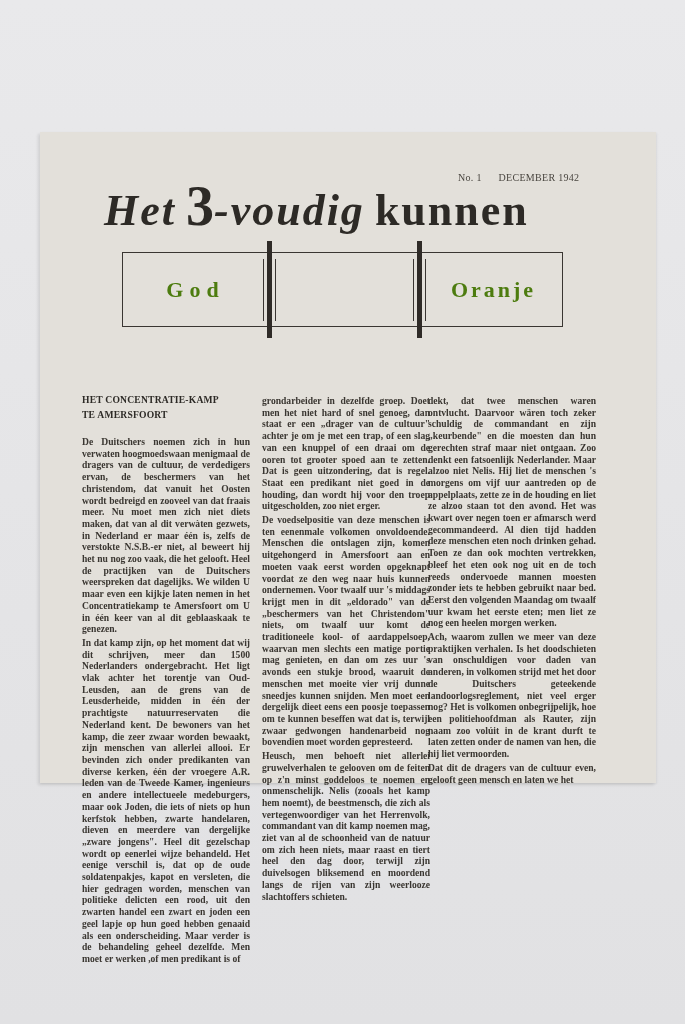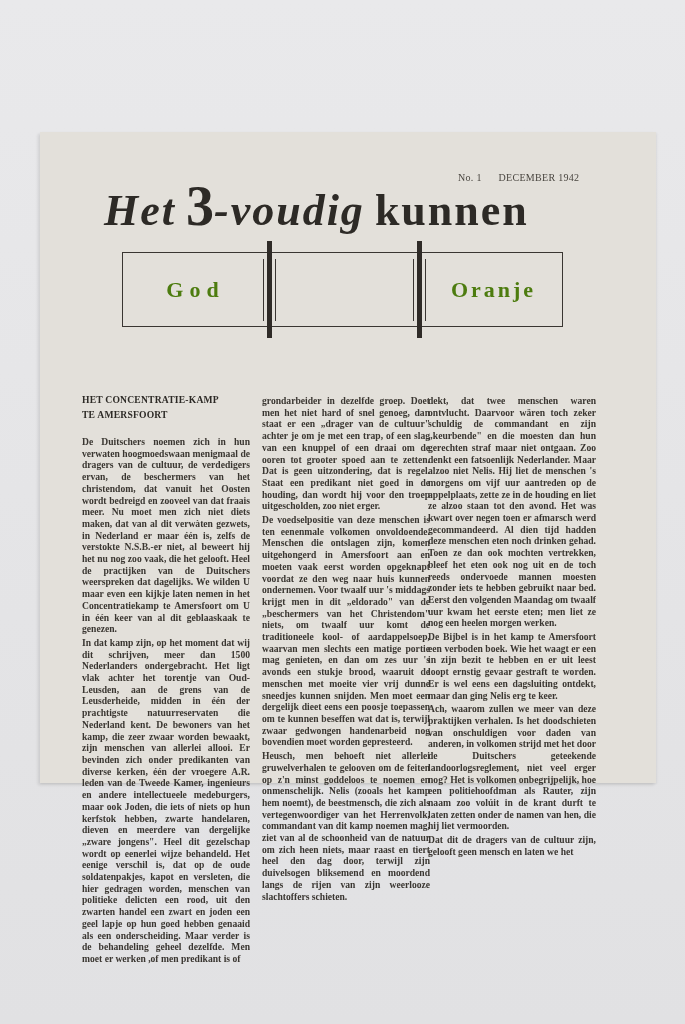--- a/index.html
+++ b/index.html
@@ -104,18 +104,17 @@
   </div>
 
   <div class="col col2">
     <p>grondarbeider in dezelfde groep. Doet men het niet hard of snel genoeg, dan staat er een „drager van de cultuur" achter je om je met een trap, of een slag van een knuppel of een draai om de ooren tot grooter spoed aan te zetten. Dat is geen uitzondering, dat is regel. Staat een predikant niet goed in de houding, dan wordt hij voor den troep uitgescholden, zoo niet erger.</p>
     <p>De voedselpositie van deze menschen is ten eenenmale volkomen onvoldoende. Menschen die ontslagen zijn, komen uitgehongerd in Amersfoort aan en moeten vaak eerst worden opgeknapt voordat ze den weg naar huis kunnen ondernemen. Voor twaalf uur 's middags krijgt men in dit „eldorado" van de „beschermers van het Christendom" niets, om twaalf uur komt de traditioneele kool- of aardappelsoep, waarvan men slechts een matige portie mag genieten, en dan om zes uur 's avonds een stukje brood, waaruit de menschen met moeite vier vrij dunne sneedjes kunnen snijden. Men moet een dergelijk dieet eens een poosje toepassen om te kunnen beseffen wat dat is, terwijl zwaar gedwongen handenarbeid nog bovendien moet worden gepresteerd.</p>
     <p>Heusch, men behoeft niet allerlei gruwelverhalen te gelooven om de feiten op z'n minst goddeloos te noemen en onmenschelijk. Nelis (zooals het kamp hem noemt), de beestmensch, die zich als vertegenwoordiger van het Herrenvolk, commandant van dit kamp noemen mag, ziet van al de schoonheid van de natuur om zich heen niets, maar raast en tiert heel den dag door, terwijl zijn duivelsogen bliksemend en moordend langs de rijen van zijn weerlooze slachtoffers schieten.</p>
   </div>
 
   <div class="col col3">
     <p>dekt, dat twee menschen waren ontvlucht. Daarvoor wären toch zeker schuldig de commandant en zijn „keurbende" en die moesten dan hun gerechten straf maar niet ontgaan. Zoo denkt een fatsoenlijk Nederlander. Maar alzoo niet Nelis. Hij liet de menschen 's morgens om vijf uur aantreden op de appelplaats, zette ze in de houding en liet ze alzoo staan tot den avond. Het was kwart over negen toen er afmarsch werd gecommandeerd. Al dien tijd hadden deze menschen eten noch drinken gehad. Toen ze dan ook mochten vertrekken, bleef het eten ook nog uit en de toch reeds ondervoede mannen moesten zonder iets te hebben gebruikt naar bed. Eerst den volgenden Maandag om twaalf uur kwam het eerste eten; men liet ze nog een heelen morgen werken.</p>
-    <p>De Bijbel is in het kamp te Amersfoort een verboden boek. Wie het waagt er een in zijn bezit te hebben en er uit leest loopt ernstig gevaar gestraft te worden. Er is wel eens een dagsluiting ontdekt, maar dan ging Nelis erg te keer.</p>
     <p>Ach, waarom zullen we meer van deze praktijken verhalen. Is het doodschieten van onschuldigen voor daden van anderen, in volkomen strijd met het door de Duitschers geteekende landoorlogsreglement, niet veel erger nog? Het is volkomen onbegrijpelijk, hoe een politiehoofdman als Rauter, zijn naam zoo volúit in de krant durft te laten zetten onder de namen van hen, die hij liet vermoorden.</p>
-    <p>Dat dit de dragers van de cultuur zijn, gelooft geen mensch en laten we het</p>
+    <p>Dat dit de dragers van de cultuur even, gelooft geen mensch en laten we het</p>
   </div>
 
 </div>
 
 </body></html>

